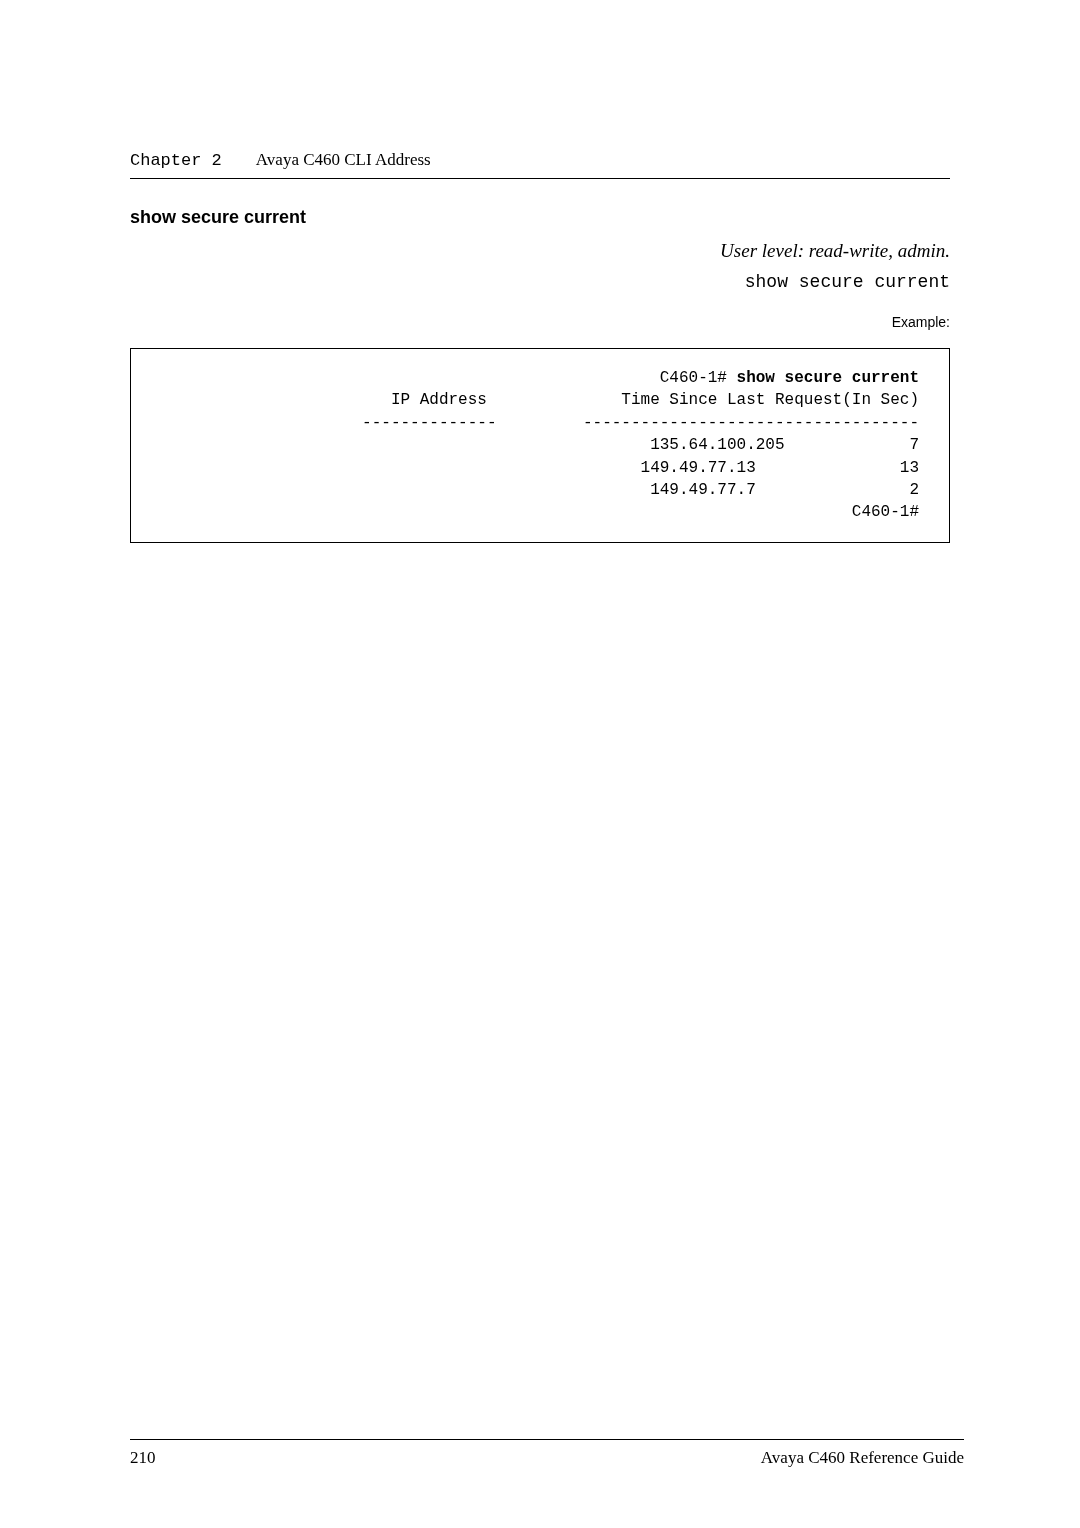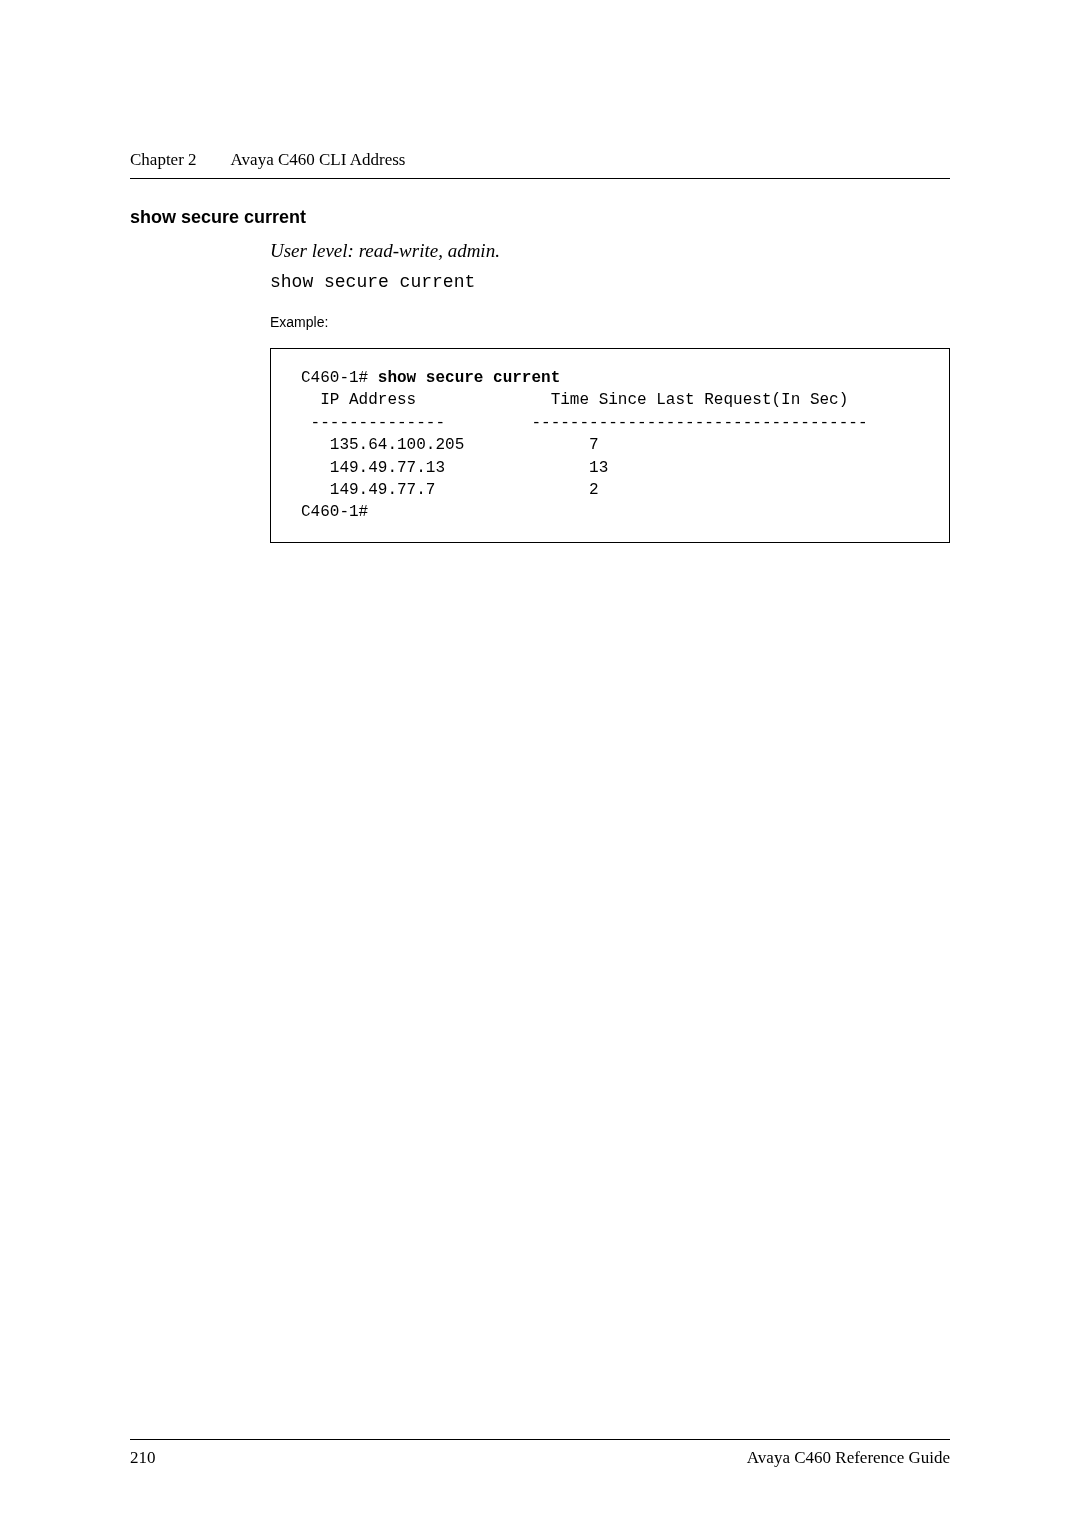--- a/index.html
+++ b/index.html
@@ -16,29 +16,30 @@
       border-bottom: 1px solid #000;
       padding-bottom: 8px;
       margin-bottom: 28px;
     }
     .header-text {
       font-size: 17px;
       font-family: Georgia, 'Times New Roman', serif;
     }
     .header-chapter {
       margin-right: 30px;
+      font-family: Liberation Mono, monospace;
     }
     .section-title {
       font-family: Arial, Helvetica, sans-serif;
       font-weight: bold;
       font-size: 18px;
       margin-bottom: 12px;
     }
     .content-block {
-      margin-left: 140px;
+      text-align: right;
     }
     .user-level {
       font-style: italic;
       font-size: 19px;
       margin-bottom: 10px;
       font-family: Georgia, 'Times New Roman', serif;
     }
     .body-text {
       font-size: 19px;
       line-height: 1.4;
@@ -73,21 +74,21 @@
       line-height: 1.4;
       white-space: pre;
     }
     .code-box .cmd-bold {
       font-weight: bold;
     }
     .footer {
       position: absolute;
       bottom: 60px;
       left: 130px;
-      right: 130px;
+      right: 116px;
       border-top: 1px solid #000;
       padding-top: 8px;
       display: flex;
       justify-content: space-between;
       font-size: 17px;
       font-family: Georgia, 'Times New Roman', serif;
     }
   </style>
 </head>
 <body>

